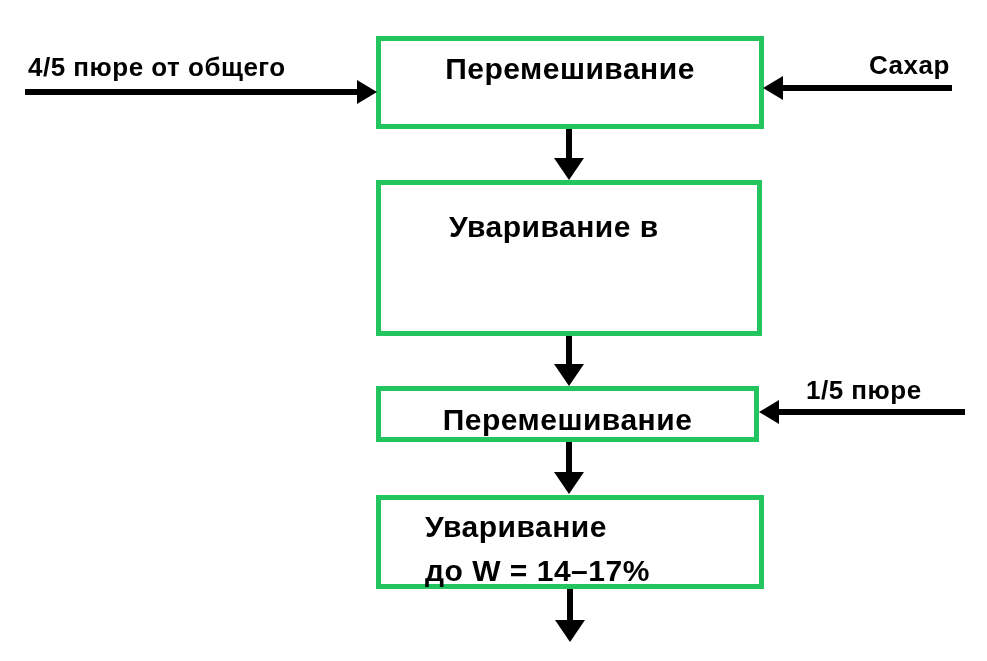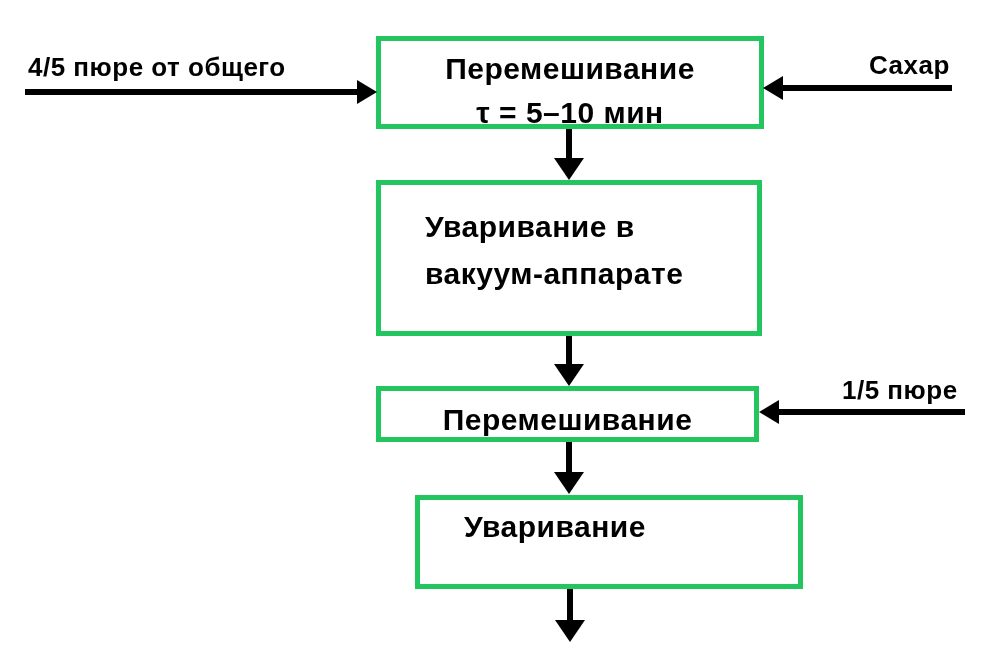--- a/index.html
+++ b/index.html
@@ -23,23 +23,23 @@
     box-sizing: border-box;
     font-weight: bold;
     font-size: 30px;
     line-height: 44px;
     letter-spacing: 0.5px;
   }
   .box.centered { text-align: center; }
   .box .line { display: block; }
 
   #box-mixing-1   { left: 376px; top: 36px;  width: 388px; height: 93px;  padding-top: 6px; }
-  #box-vacuum     { left: 376px; top: 180px; width: 386px; height: 156px; padding-top: 18px; padding-left: 44px; line-height: 47px; }
+  #box-vacuum     { left: 376px; top: 180px; width: 386px; height: 156px; padding-top: 18px; padding-left: 68px; line-height: 47px; }
   #box-mixing-2   { left: 376px; top: 386px; width: 383px; height: 56px;  padding-top: 7px; }
-  #box-final-boil { left: 376px; top: 495px; width: 388px; height: 94px;  padding-top: 5px; padding-left: 44px; margin-left: 39px; }
+  #box-final-boil { left: 376px; top: 495px; width: 388px; height: 94px;  padding-top: 5px; padding-left: 44px; }
 
   .hline {
     position: absolute;
     height: 6px;
     background: #000000;
   }
   .vline {
     position: absolute;
     width: 6px;
     background: #000000;
@@ -68,43 +68,42 @@
   .edge-label {
     position: absolute;
     font-weight: bold;
     font-size: 26px;
     line-height: 38px;
     letter-spacing: 0.5px;
     white-space: nowrap;
   }
   #label-puree-main  { left: 28px;  top: 48px; }
   #label-sugar       { left: 849px; top: 46px; margin-left: 20px; }
-  #label-puree-fifth { left: 842px; top: 371px; }
+  #label-puree-fifth { left: 806px; top: 371px; }
 </style>
 </head>
 <body>
 
 <div class="canvas">
 
   <div class="box centered" id="box-mixing-1">
     <span class="line">Перемешивание</span>
-    <span class="line">τ = 5–10 мин</span>
   </div>
 
   <div class="box" id="box-vacuum">
     <span class="line">Уваривание в</span>
-    <span class="line">вакуум-аппарате</span>
   </div>
 
   <div class="box centered" id="box-mixing-2">
     <span class="line">Перемешивание</span>
   </div>
 
   <div class="box" id="box-final-boil">
     <span class="line">Уваривание</span>
+    <span class="line">до W = 14–17%</span>
   </div>
 
   <div class="edge-label" id="label-puree-main">
     <span class="line" style="display:block">4/5 пюре от общего</span>
   </div>
   <div class="hline" style="left:25px; top:89px; width:333px;"></div>
   <div class="head-right" style="left:357px; top:80px;"></div>
 
   <div class="edge-label" id="label-sugar">
     <span>Сахар</span>

